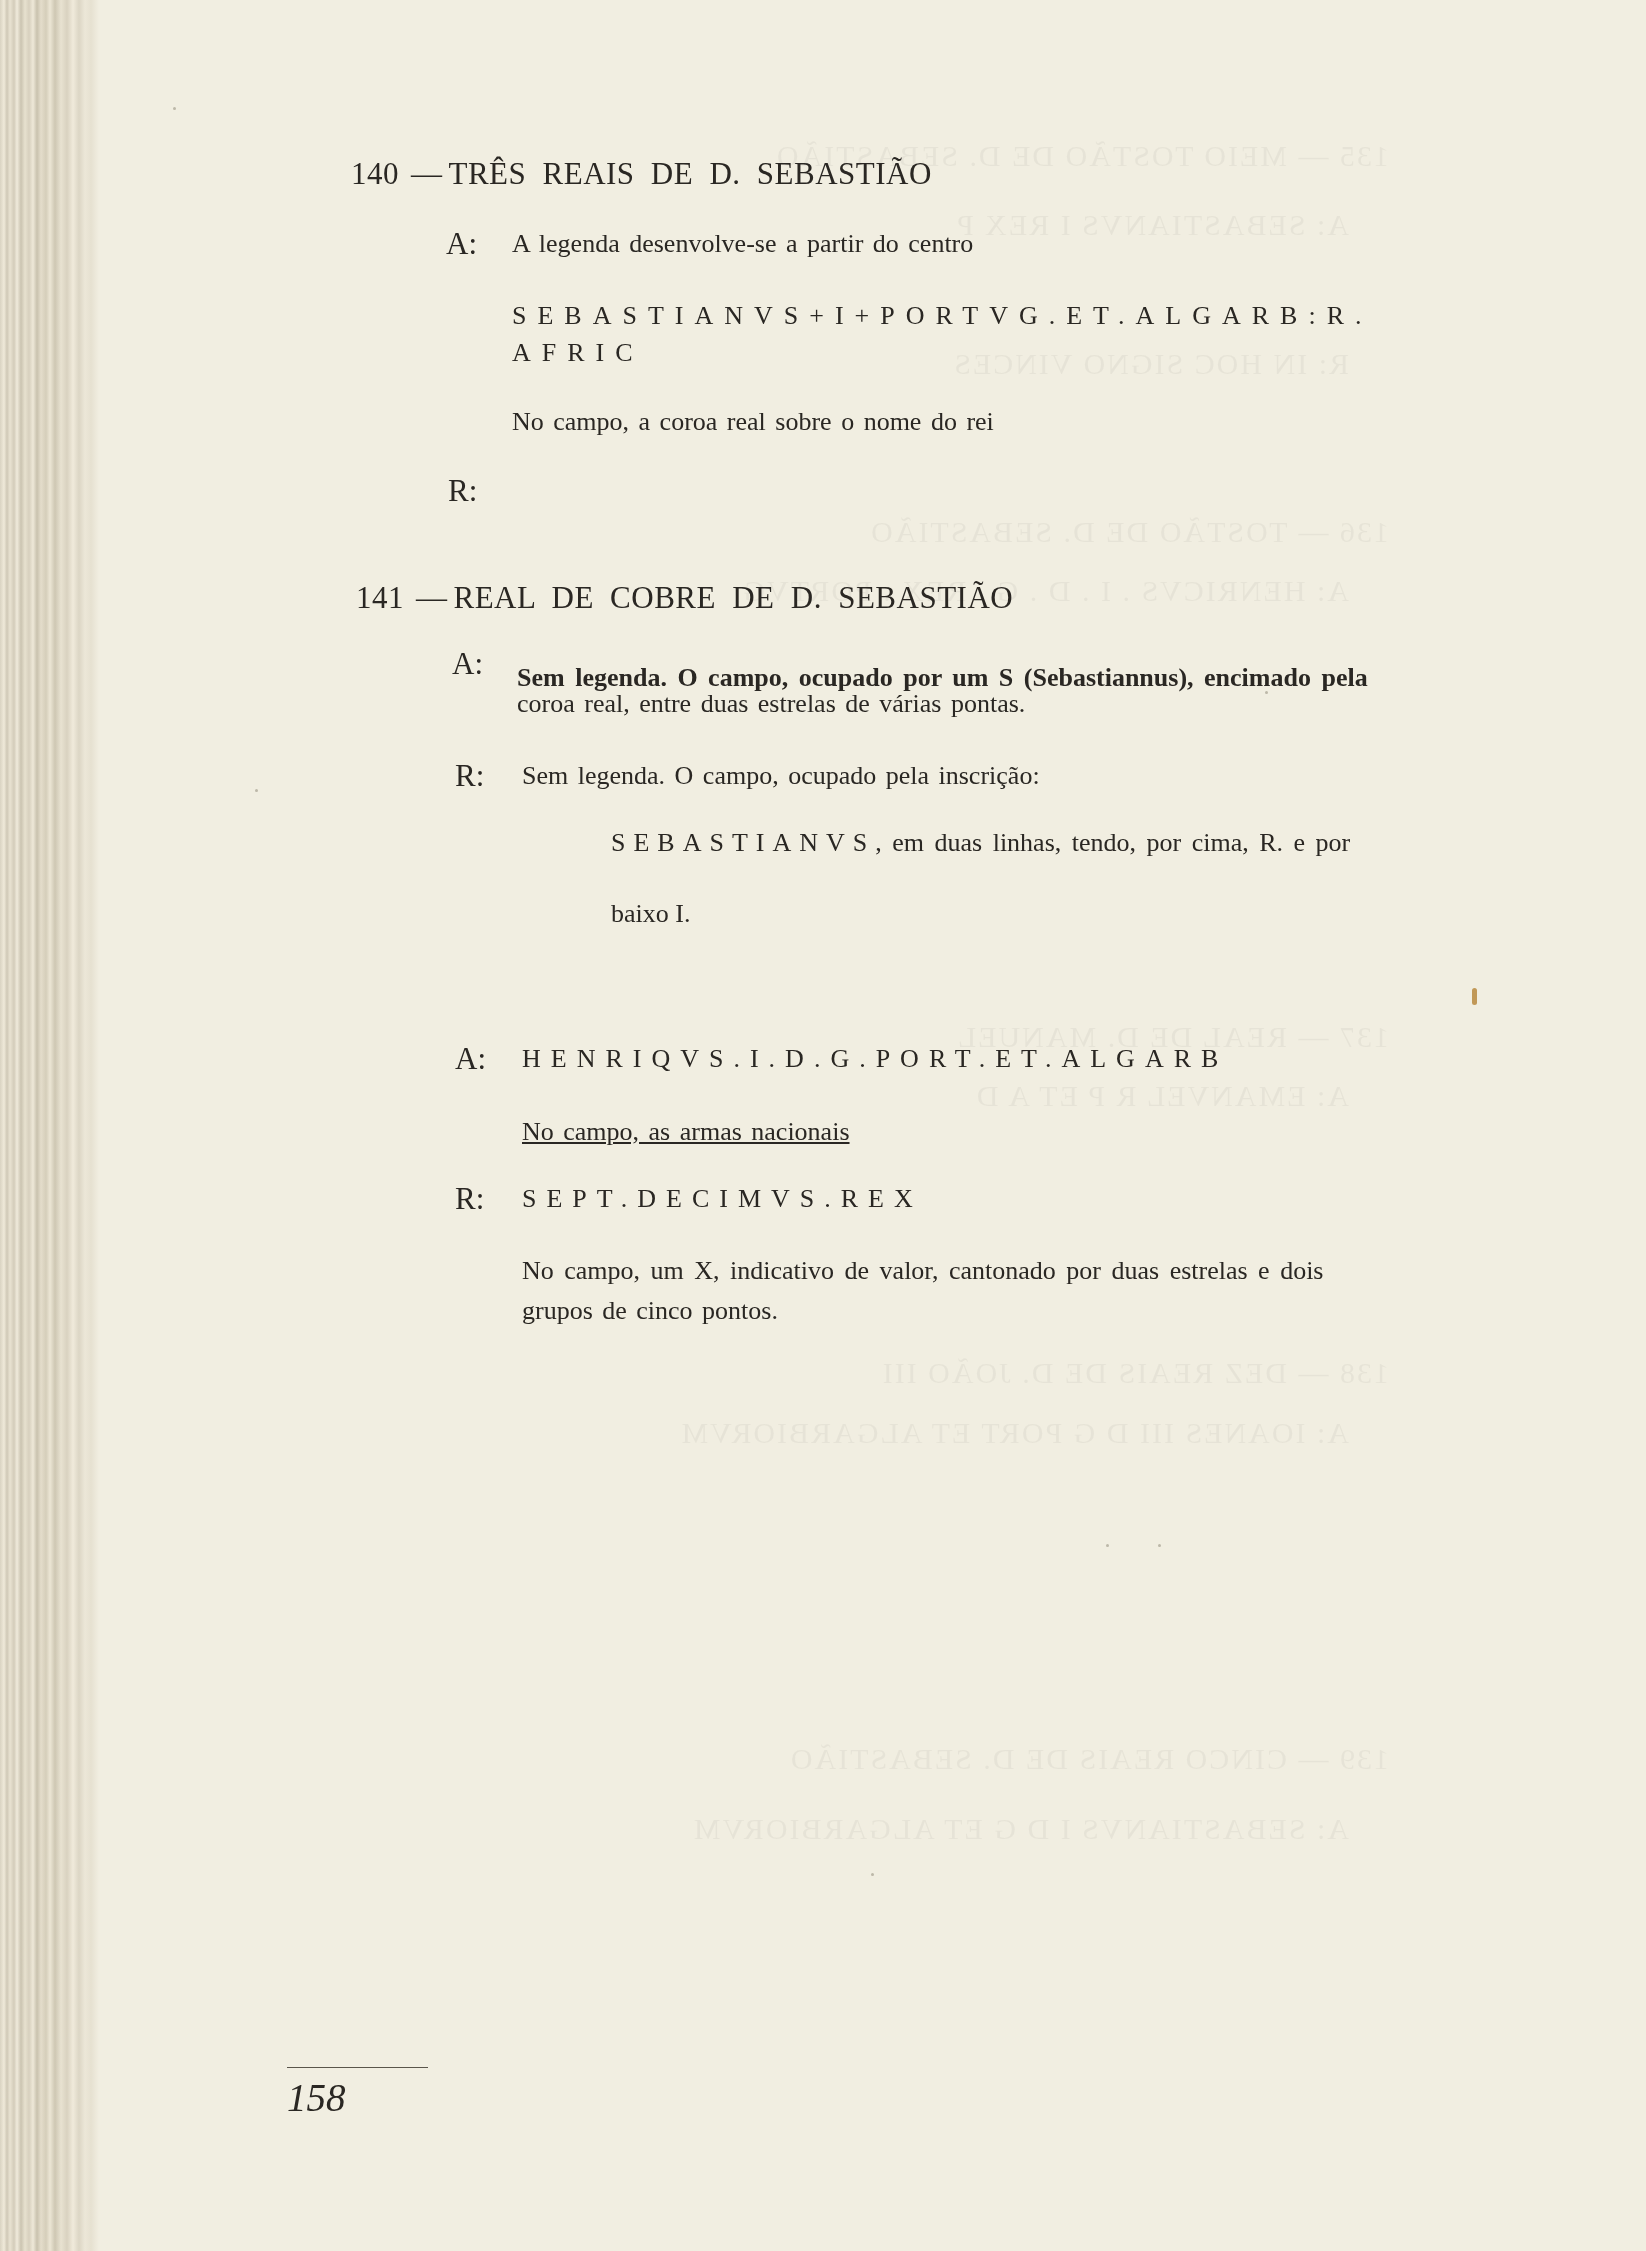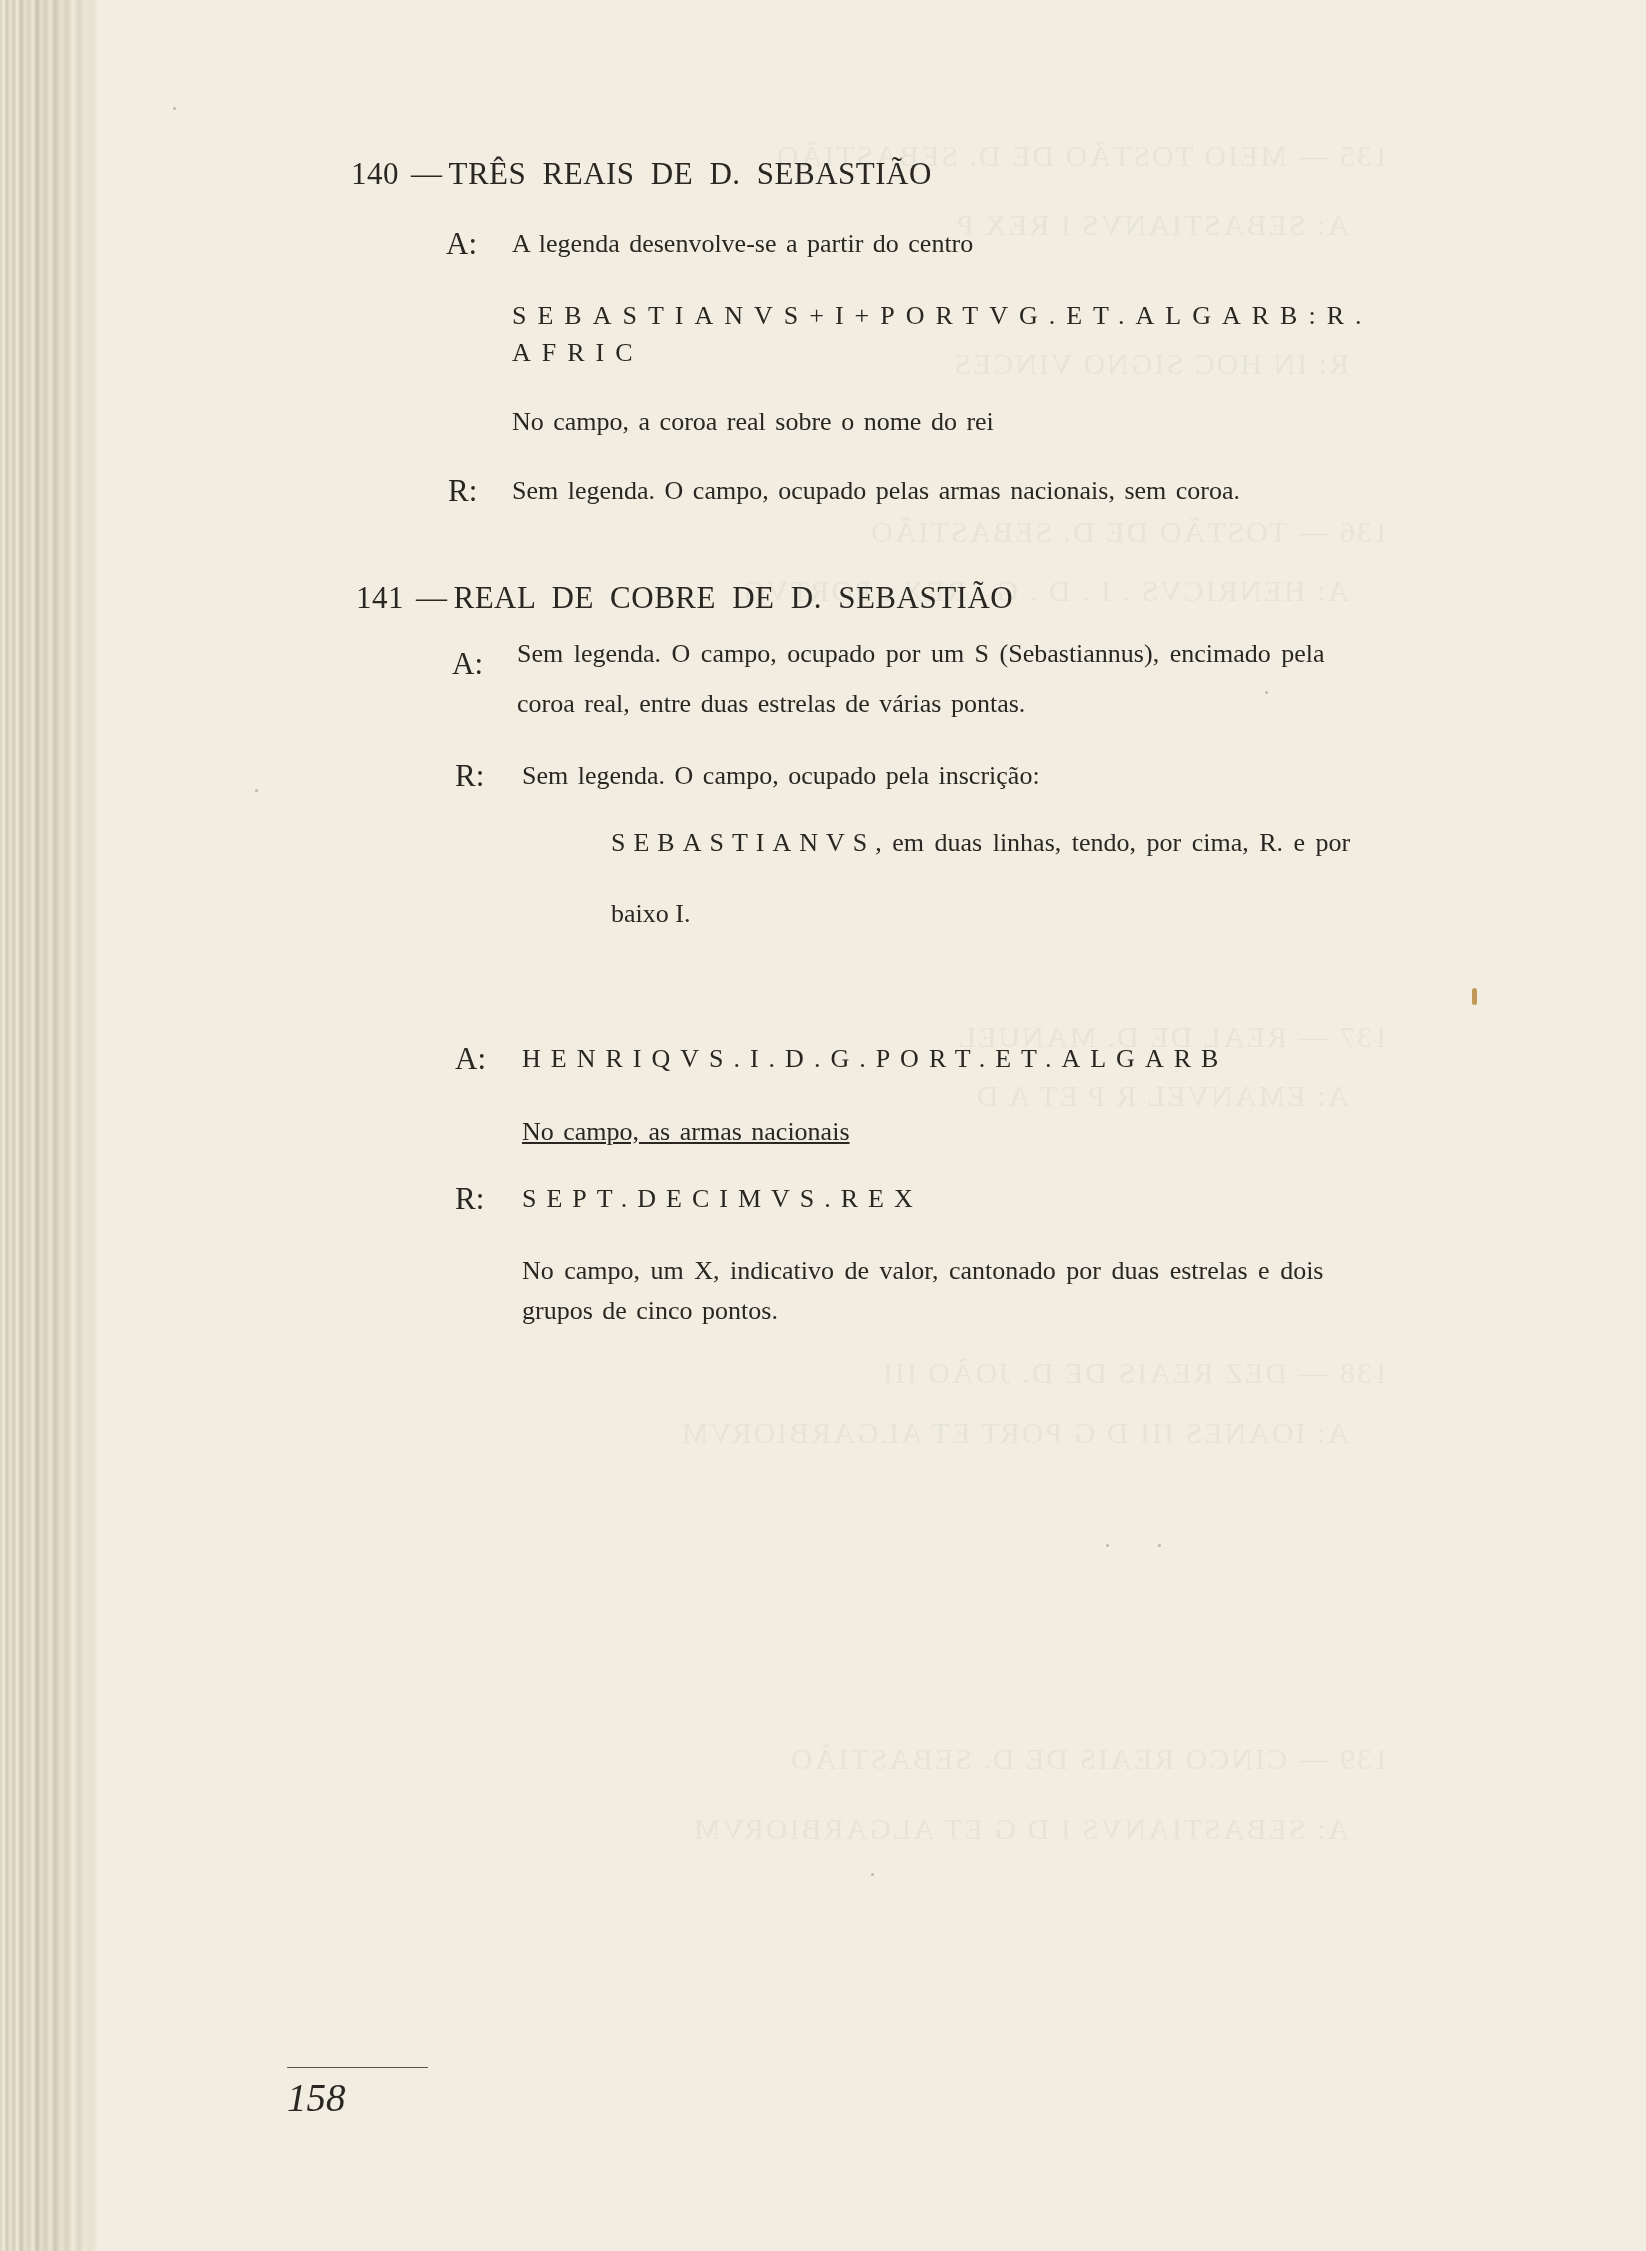--- a/index.html
+++ b/index.html
@@ -126,28 +126,27 @@
 
   <span class="label" style="left:446px; top:226px;">A:</span>
   <div class="line" style="left:512px; top:226px; word-spacing:3px;">A legenda desenvolve-se a partir do centro</div>
 
   <div class="line legend" style="left:512px; top:298px;">SEBASTIANVS+I+PORTVG.ET.ALGARB:R.</div>
   <div class="line legend" style="left:512px; top:335px;">AFRIC</div>
 
   <div class="line" style="left:512px; top:404px; word-spacing:3px;">No campo, a coroa real sobre o nome do rei</div>
 
   <span class="label" style="left:448px; top:473px;">R:</span>
-  <div class="line" style="left:512px; top:473px; word-spacing:3px;">Sem legenda. O campo, ocupado pelas armas nacionais, sem coroa.</div>
 
   <div class="line heading" style="left:356px; top:580px;">
     <span class="num">141</span><span class="dash">—</span><span class="title">REAL DE COBRE DE D. SEBASTIÃO</span>
   </div>
 
   <span class="label" style="left:452px; top:646px;">A:</span>
-  <div class="line" style="left:517px; top:636px; word-spacing:4px;">Sem legenda. O campo, ocupado por um S (Sebastiannus), encimado pela</div>
+  <div class="line" style="left:517px; top:660px; word-spacing:4px;font-weight:bold;">Sem legenda. O campo, ocupado por um S (Sebastiannus), encimado pela</div>
   <div class="line" style="left:517px; top:686px; word-spacing:3px;">coroa real, entre duas estrelas de várias pontas.</div>
 
   <span class="label" style="left:455px; top:758px;">R:</span>
   <div class="line" style="left:522px; top:758px; word-spacing:3px;">Sem legenda. O campo, ocupado pela inscrição:</div>
 
   <div class="line" style="left:611px; top:825px; word-spacing:4px;">
     <span class="inline-caps">SEBASTIANVS</span><span>, em duas linhas, tendo, por cima, R. e por</span>
   </div>
   <div class="line" style="left:611px; top:864px;margin-top:32px;">baixo I.</div>
 

